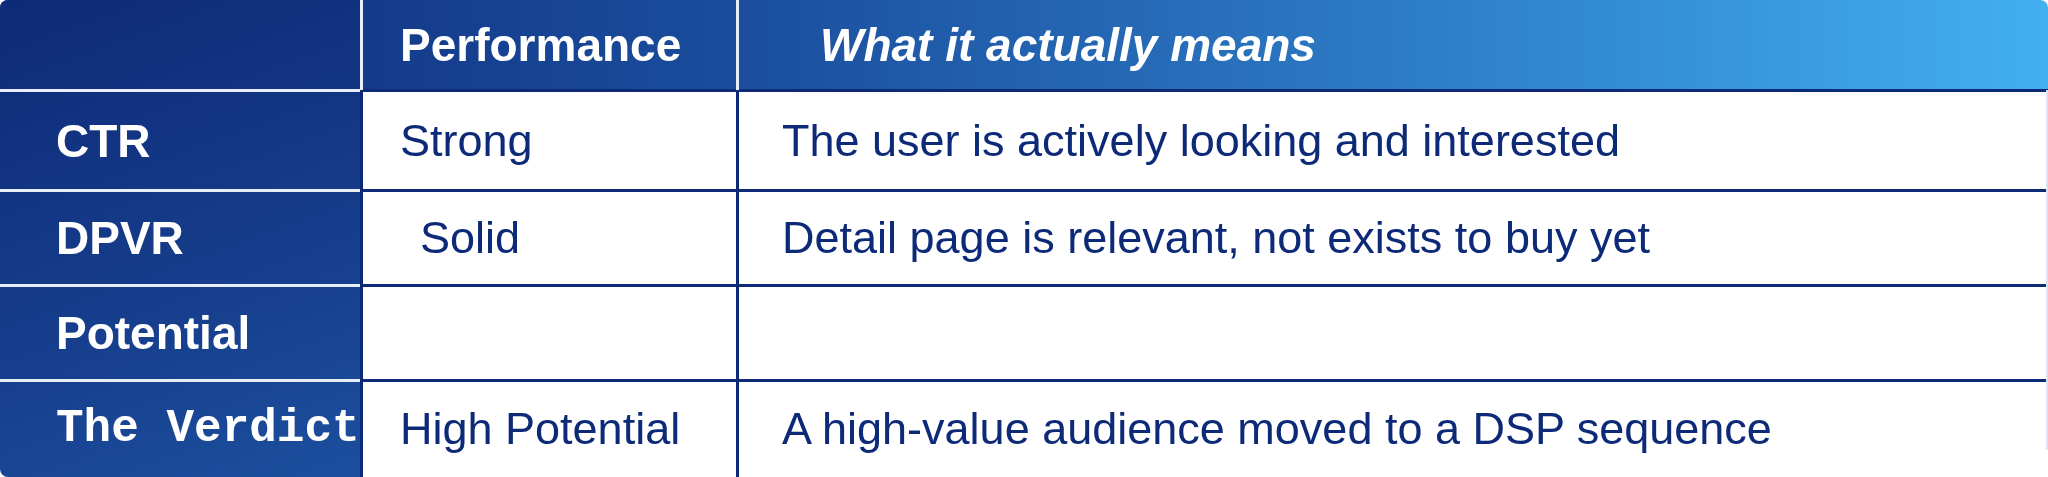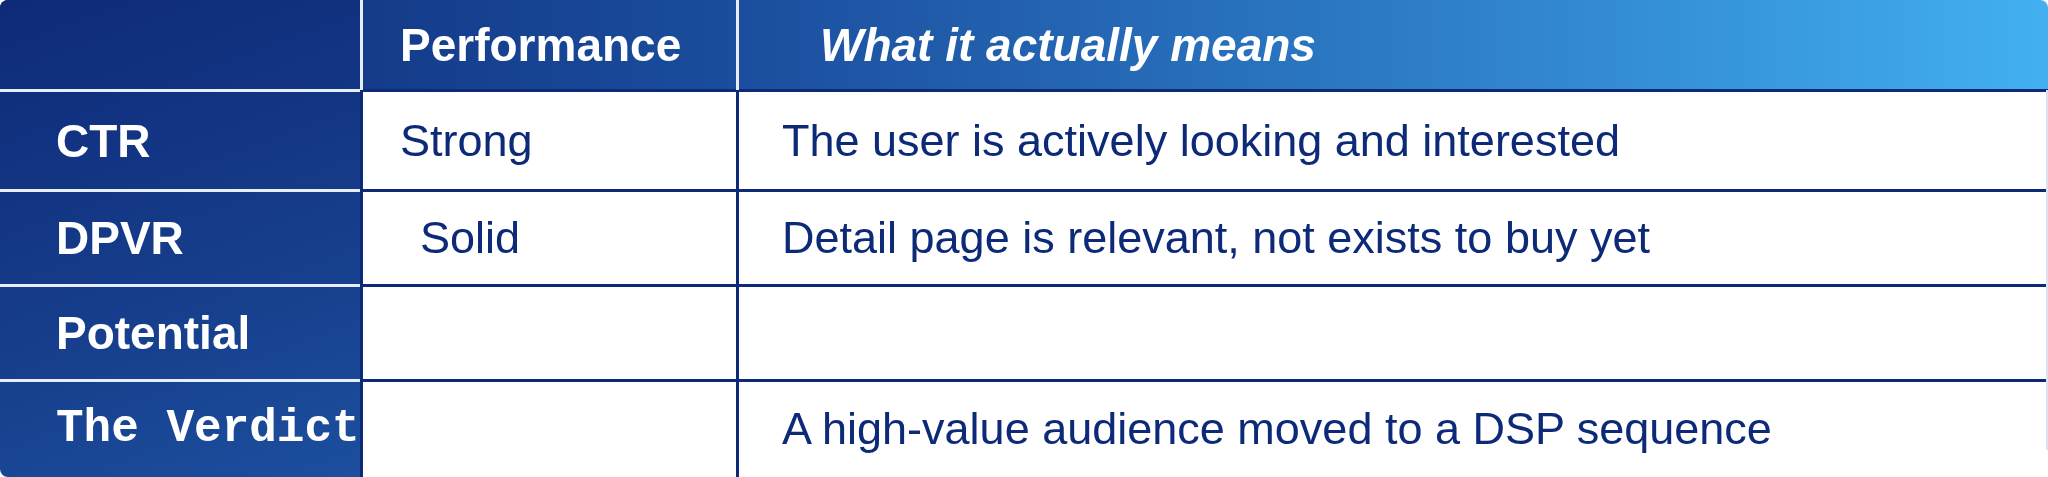--- a/index.html
+++ b/index.html
@@ -34,20 +34,21 @@
   <div class="cell val" style="left:400px;top:92px;width:337px;height:97px;">Strong</div>
   <div class="cell val" style="left:782px;top:92px;width:1260px;height:97px;">The user is actively looking and interested</div>
 
   <div class="cell rowlabel" style="left:0;top:191px;width:361px;height:93px;">DPVR</div>
   <div class="cell val" style="left:400px;top:191px;width:337px;height:93px;margin-left:20px;">Solid</div>
   <div class="cell val" style="left:782px;top:191px;width:1260px;height:93px;">Detail page is relevant, not exists to buy yet</div>
 
   <div class="cell rowlabel" style="left:0;top:286px;width:361px;height:93px;">Potential</div>
 
   <div class="cell rowlabel" style="left:0;top:381px;width:361px;height:96px;font-family:Liberation Mono, monospace;">The Verdict</div>
+  <div class="cell val" style="left:400px;top:381px;width:337px;height:96px;">High Potential</div>
   <div class="cell val" style="left:782px;top:381px;width:1260px;height:96px;text-align:right;">A high-value audience moved to a DSP sequence</div>
 
   <div class="hline-w" style="left:0;top:89px;width:361px;"></div>
   <div class="hline" style="left:361px;top:89px;width:1687px;"></div>
   <div class="hline-w" style="left:0;top:189px;width:361px;"></div>
   <div class="hline" style="left:361px;top:189px;width:1687px;"></div>
   <div class="hline-w" style="left:0;top:284px;width:361px;"></div>
   <div class="hline" style="left:361px;top:284px;width:1687px;"></div>
   <div class="hline-w" style="left:0;top:379px;width:361px;"></div>
   <div class="hline" style="left:361px;top:379px;width:1687px;"></div>

